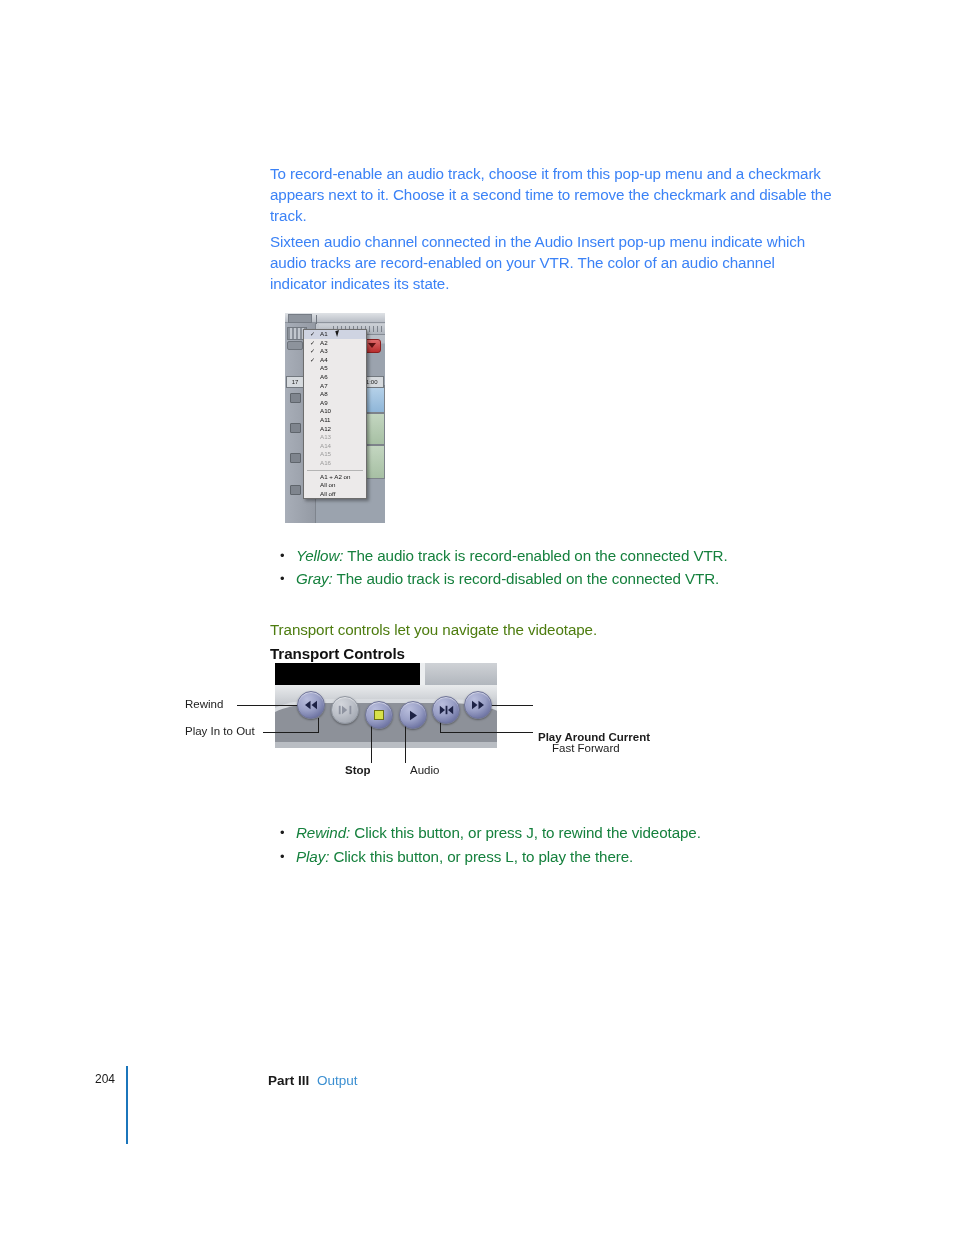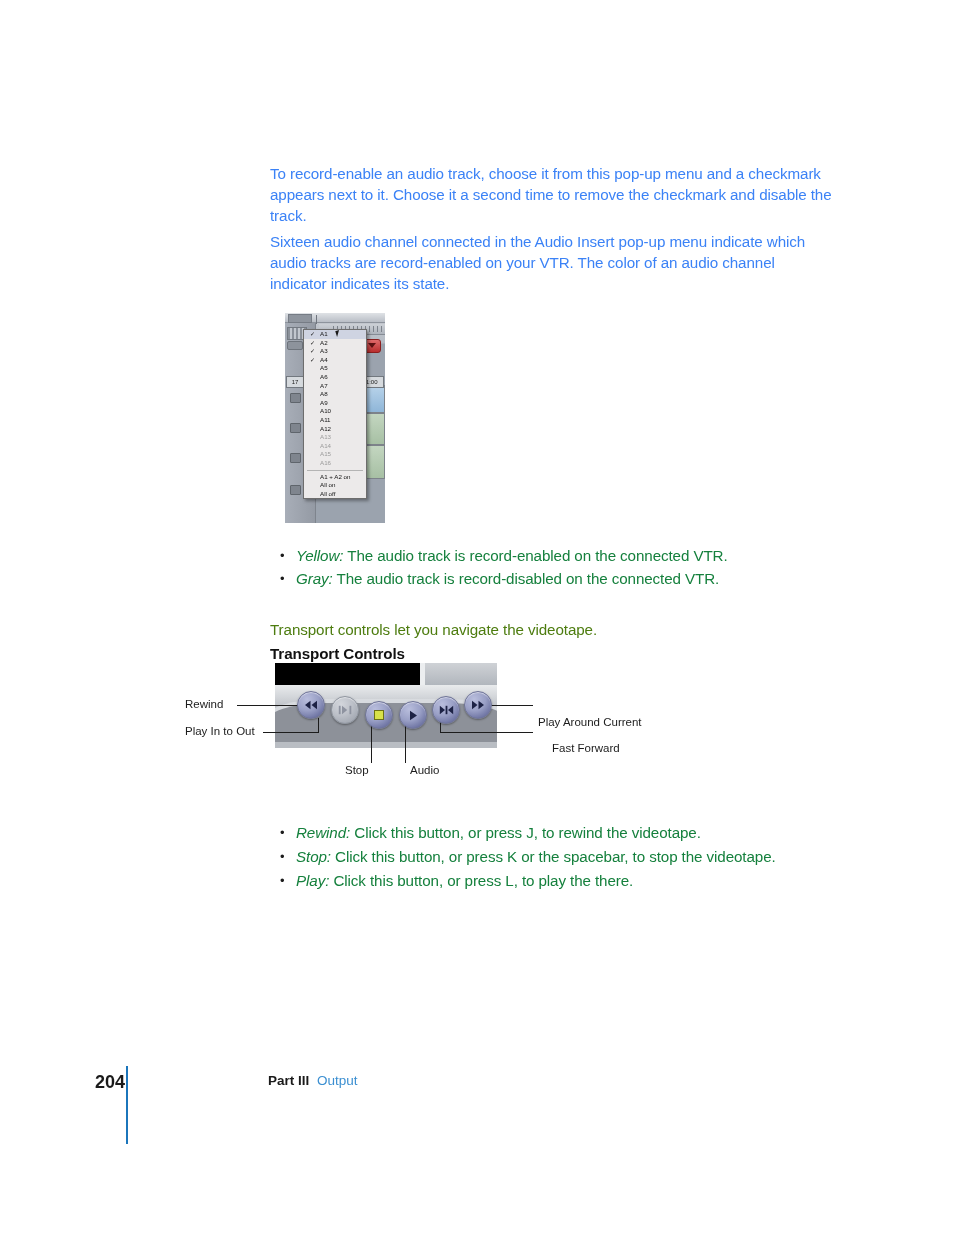--- a/index.html
+++ b/index.html
@@ -323,22 +323,22 @@
     position: absolute;
     left: 0;
     top: 1060px;
     width: 954px;
     height: 95px;
   }
   #page-number {
     position: absolute;
     left: 95px;
     top: 1072px;
-    font-size: 18px;
-    font-weight: bold;
+    font-size: 12px;
+    font-weight: normal;
     color: #1a1a1a;
   }
   #footer-rule {
     position: absolute;
     left: 126px;
     top: 1066px;
     width: 2px;
     height: 78px;
     background: #1b75bb;
   }
@@ -493,35 +493,31 @@
     <div class="tc-leader v" style="left:133px; top:58px;  height:15px;"></div>
     <div class="tc-leader h" style="left:290px; top:45px;  width:58px;"></div>
     <div class="tc-leader h" style="left:255px; top:72px;  width:93px;"></div>
     <div class="tc-leader v" style="left:255px; top:58px;  height:15px;"></div>
     <div class="tc-leader v" style="left:186px; top:58px;  height:45px;"></div>
     <div class="tc-leader v" style="left:220px; top:58px;  height:45px;"></div>
 
     <div class="tc-label" style="left:0px;   top:38px;">Rewind</div>
     <div class="tc-label" style="left:0px;   top:65px;">Play In to Out</div>
     <div class="tc-label" style="left:367px; top:38px;margin-top:44px;">Fast Forward</div>
-    <div class="tc-label" style="left:353px; top:56px;">Play Around Current</div>
-    <div class="tc-label" style="left:160px; top:104px;">Stop</div>
+    <div class="tc-label" style="left:353px; top:71px;font-weight:bold;">Play Around Current</div>
+    <div class="tc-label" style="left:160px; top:104px;font-weight:bold;">Stop</div>
     <div class="tc-label" style="left:225px; top:104px;">Audio</div>
   </div>
 
   <div class="bullet-list" id="bullets-transport">
     <div class="bullet">
       <i>Rewind:</i>
       <span>Click this button, or press J, to rewind the videotape.</span>
     </div>
     <div class="bullet">
-      <i>Stop:</i>
-      <span>Click this button, or press K or the spacebar, to stop the videotape.</span>
-    </div>
-    <div class="bullet">
       <i>Play:</i>
       <span>Click this button, or press L, to play the there.</span>
     </div>
   </div>
 
   <div id="footer"></div>
   <div id="page-number">204</div>
   <div id="footer-rule"></div>
   <div id="footer-part">Part III</div>
   <div id="footer-section">Output</div>

